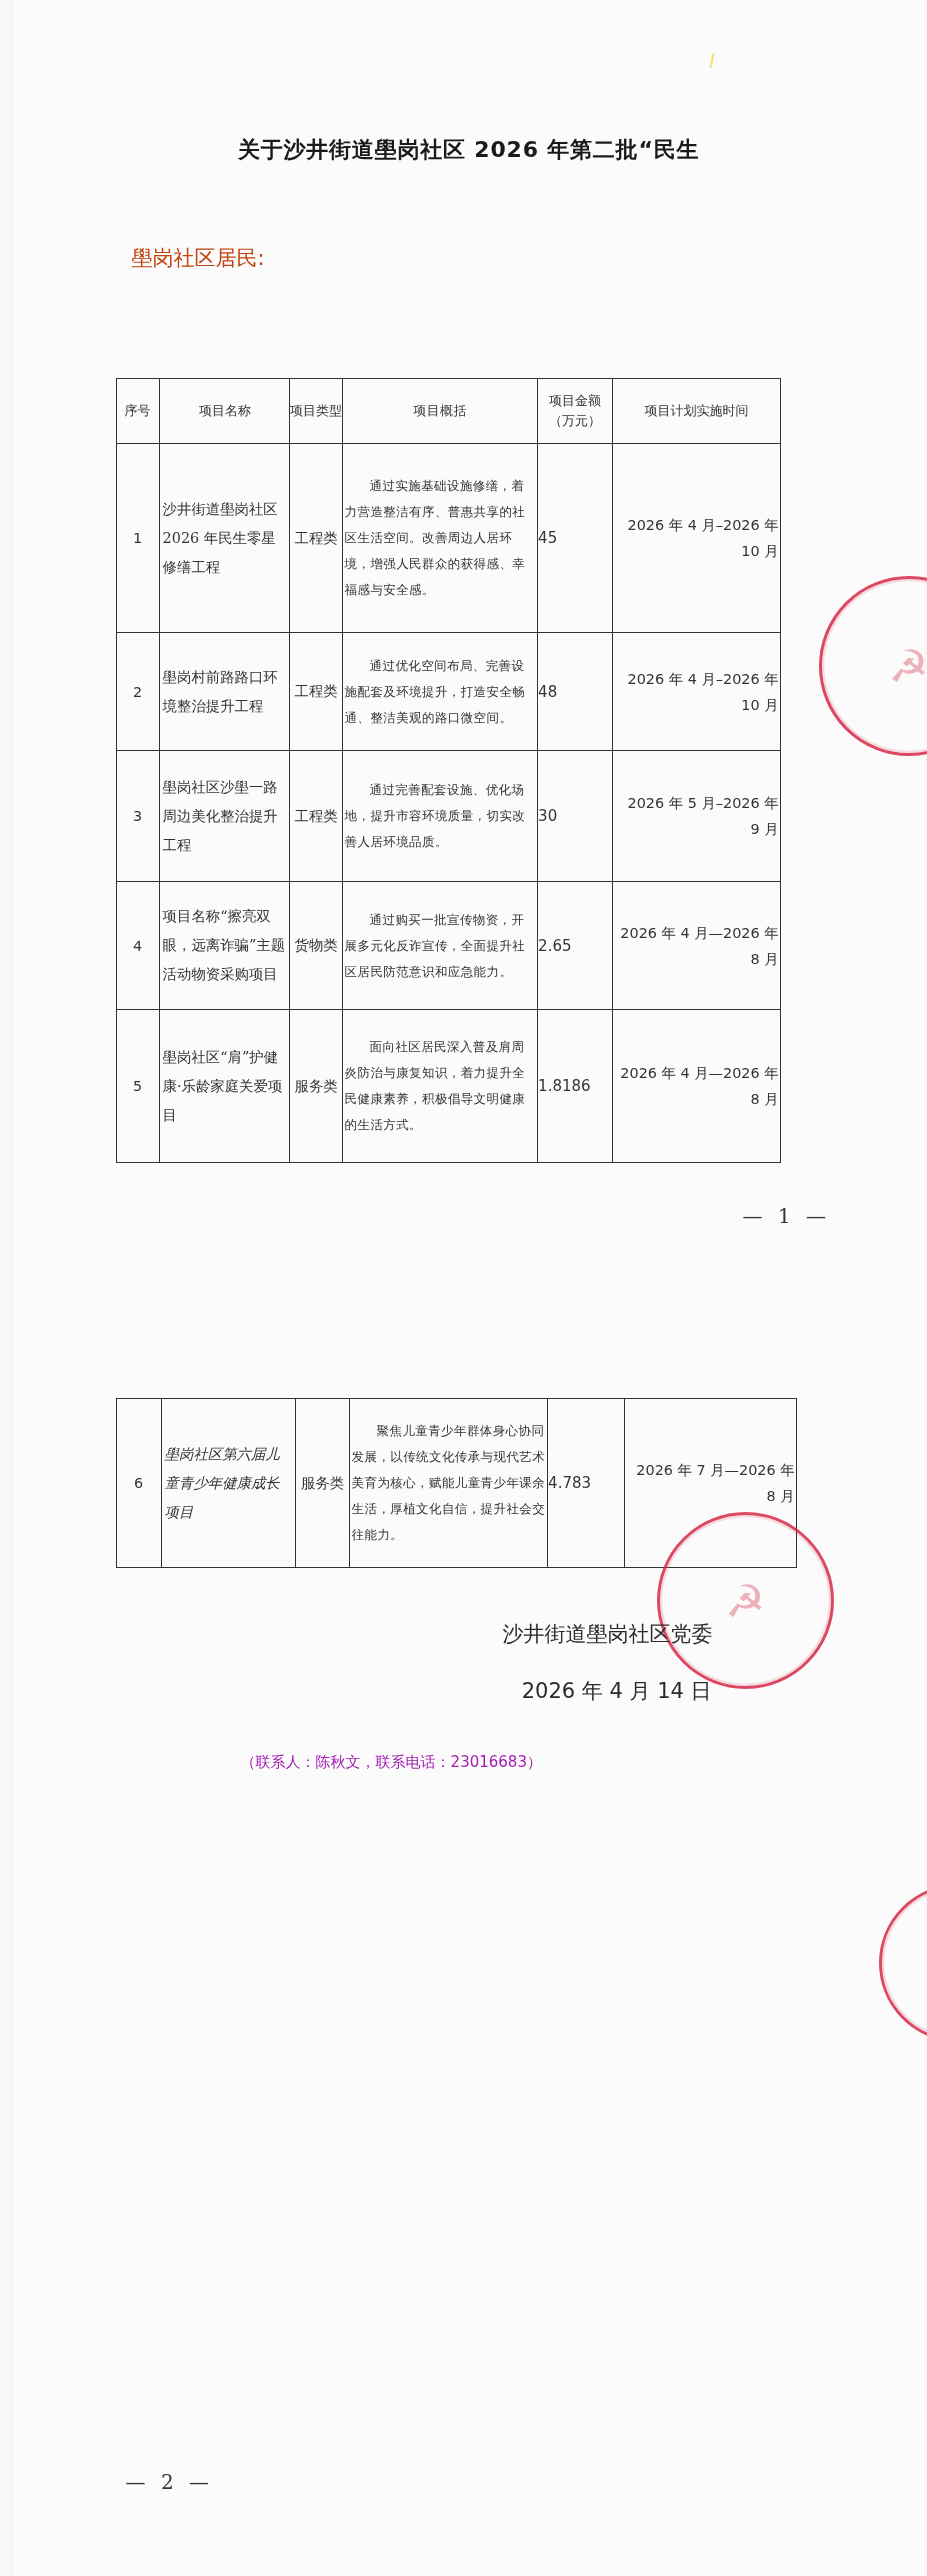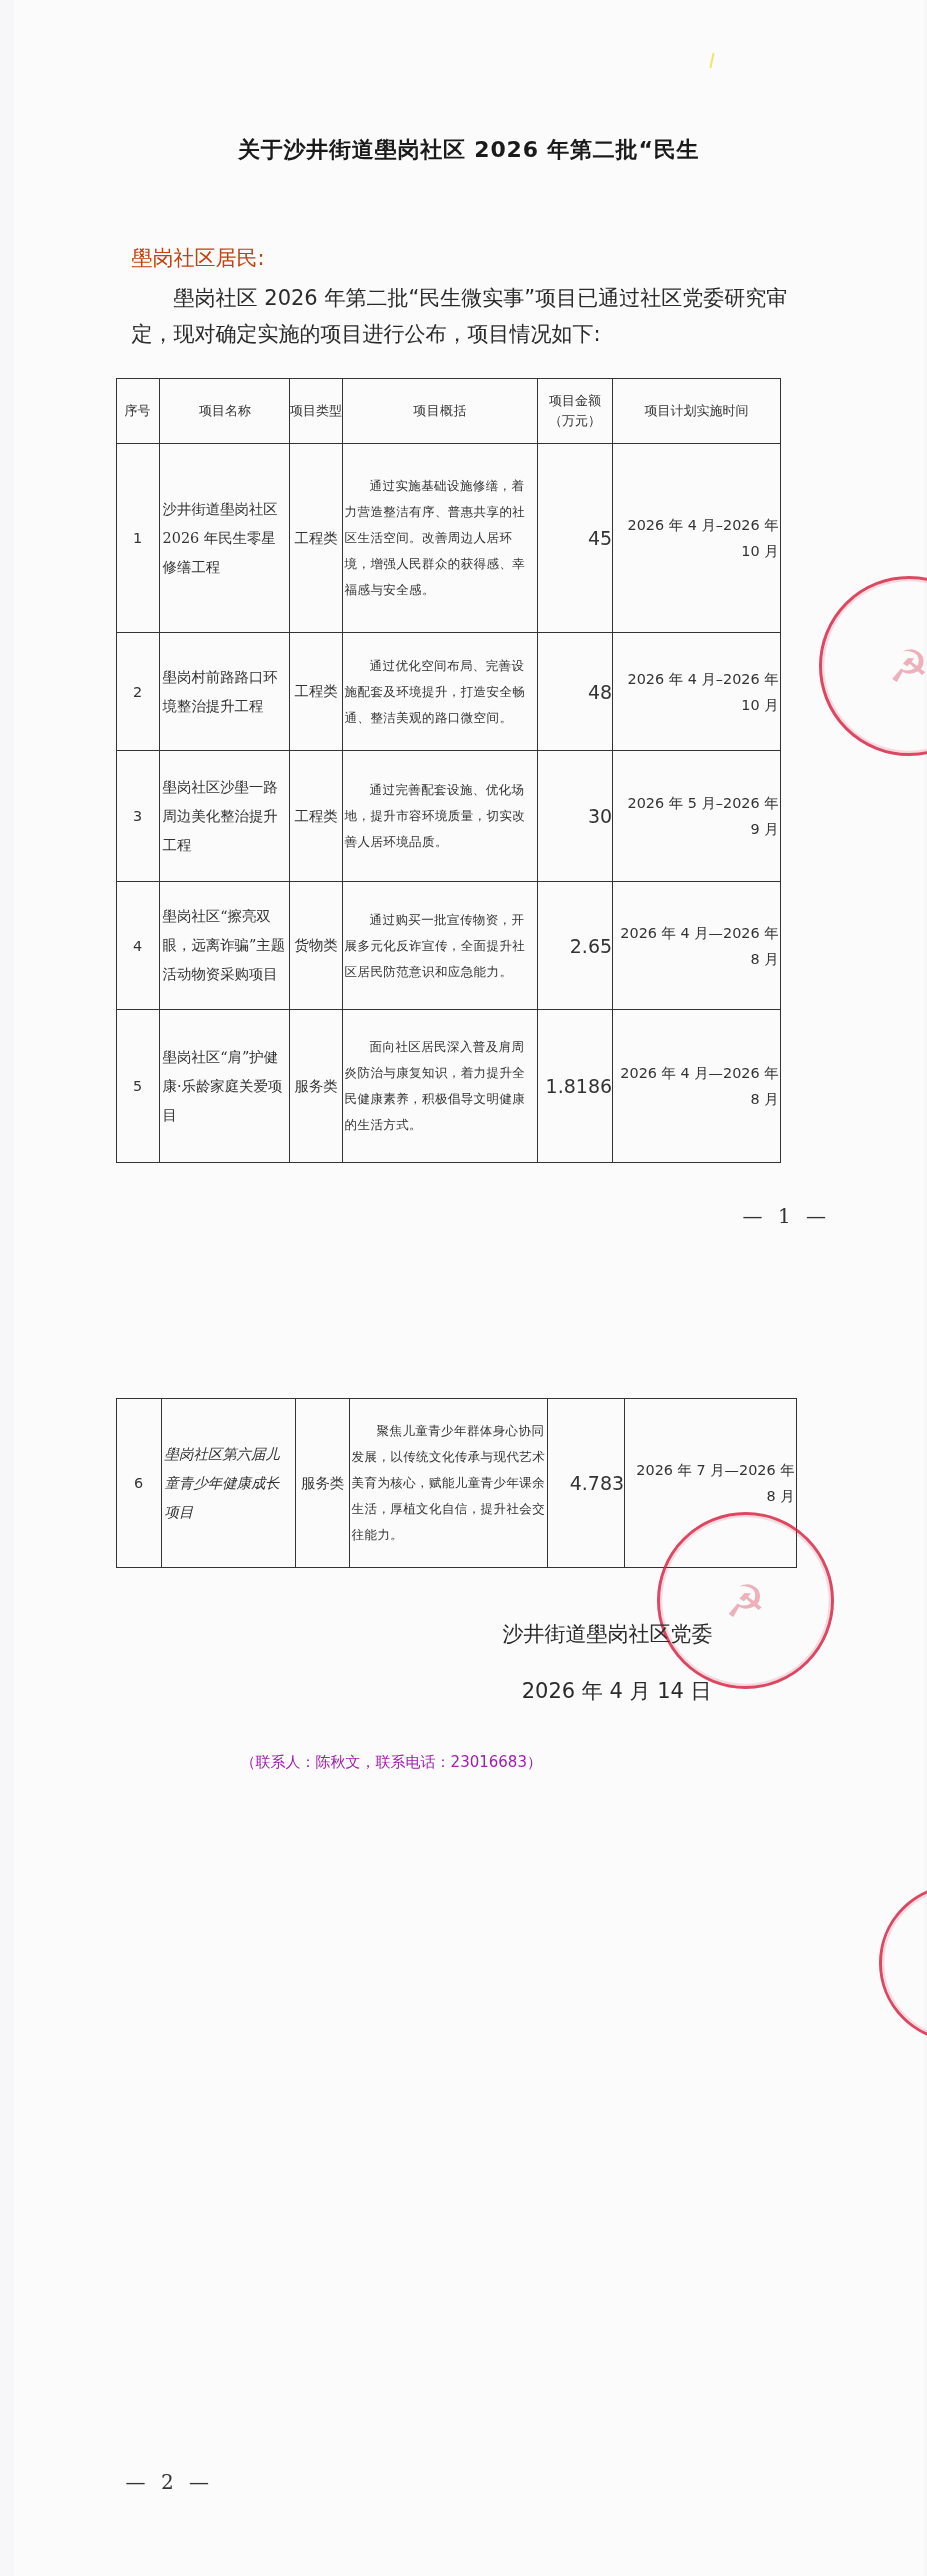--- a/index.html
+++ b/index.html
@@ -72,21 +72,21 @@
     font-weight: normal;
     font-size: 13px;
     line-height: 20px;
     text-align: center;
     height: 64px;
   }
   .c-seq { width: 42px; text-align: center; font-size: 14.4px; font-family: "DejaVu Sans", sans-serif; }
   .c-name { width: 125px; font-size: 14.4px; line-height: 29px; padding-left: 3px !important; padding-right: 1.5px !important; }
   .c-type { width: 52px; text-align: center; font-size: 14.4px; }
   .c-summary { width: 191px; font-size: 12.5px; line-height: 26px; padding: 0 1.5px !important; text-indent: 2em; letter-spacing: 0.4px; }
-  .c-amount { width: 74px; text-align: right; font-size: 19px; font-family: "DejaVu Sans", sans-serif; }
+  .c-amount { width: 74px; text-align: left; font-size: 15px; font-family: "DejaVu Sans", sans-serif; }
   .c-time { width: 164px; text-align: right; font-size: 14.4px; line-height: 26px; font-family: "DejaVu Sans", sans-serif; padding: 0 1.5px !important; }
 
   .t1 { top: 378px; }
   .t1 tr.r1 td { height: 188px; }
   .t1 tr.r2 td { height: 117px; }
   .t1 tr.r3 td { height: 130px; }
   .t1 tr.r4 td { height: 127px; }
   .t1 tr.r5 td { height: 152px; }
 
   .t2 { top: 115px; left: 89px; }
@@ -157,21 +157,20 @@
 </head>
 <body>
 
 <div class="page page1">
 
   <div class="title">
     <span class="line">关于沙井街道壆岗社区 2026 年第二批“民生</span>
   </div>
 
   <div class="salutation">壆岗社区居民:</div>
-  <div class="intro">壆岗社区 2026 年第二批“民生微实事”项目已通过社区党委研究审定，现对确定实施的项目进行公布，项目情况如下:</div>
 
   <table class="projects t1">
     <thead>
       <tr>
         <th class="c-seq">序号</th>
         <th class="c-name" style="text-align:center;">项目名称</th>
         <th class="c-type">项目类型</th>
         <th class="c-summary" style="text-indent:0;">项目概括</th>
         <th class="c-amount" style="font-family:'DejaVu Serif',serif;font-size:13px;">项目金额（万元）</th>
         <th class="c-time" style="font-family:'DejaVu Serif',serif;font-size:13px;">项目计划实施时间</th>
@@ -197,21 +196,21 @@
       <tr class="r3">
         <td class="c-seq">3</td>
         <td class="c-name">壆岗社区沙壆一路周边美化整治提升工程</td>
         <td class="c-type">工程类</td>
         <td class="c-summary">通过完善配套设施、优化场地，提升市容环境质量，切实改善人居环境品质。</td>
         <td class="c-amount">30</td>
         <td class="c-time">2026 年 5 月–2026 年 9 月</td>
       </tr>
       <tr class="r4">
         <td class="c-seq">4</td>
-        <td class="c-name">壆岗社区“擦亮双眼，远离诈骗”主题活动物资采购项目</td>
+        <td class="c-name">项目名称“擦亮双眼，远离诈骗”主题活动物资采购项目</td>
         <td class="c-type">货物类</td>
         <td class="c-summary">通过购买一批宣传物资，开展多元化反诈宣传，全面提升社区居民防范意识和应急能力。</td>
         <td class="c-amount">2.65</td>
         <td class="c-time">2026 年 4 月—2026 年 8 月</td>
       </tr>
       <tr class="r5">
         <td class="c-seq">5</td>
         <td class="c-name">壆岗社区“肩”护健康·乐龄家庭关爱项目</td>
         <td class="c-type">服务类</td>
         <td class="c-summary">面向社区居民深入普及肩周炎防治与康复知识，着力提升全民健康素养，积极倡导文明健康的生活方式。</td>

